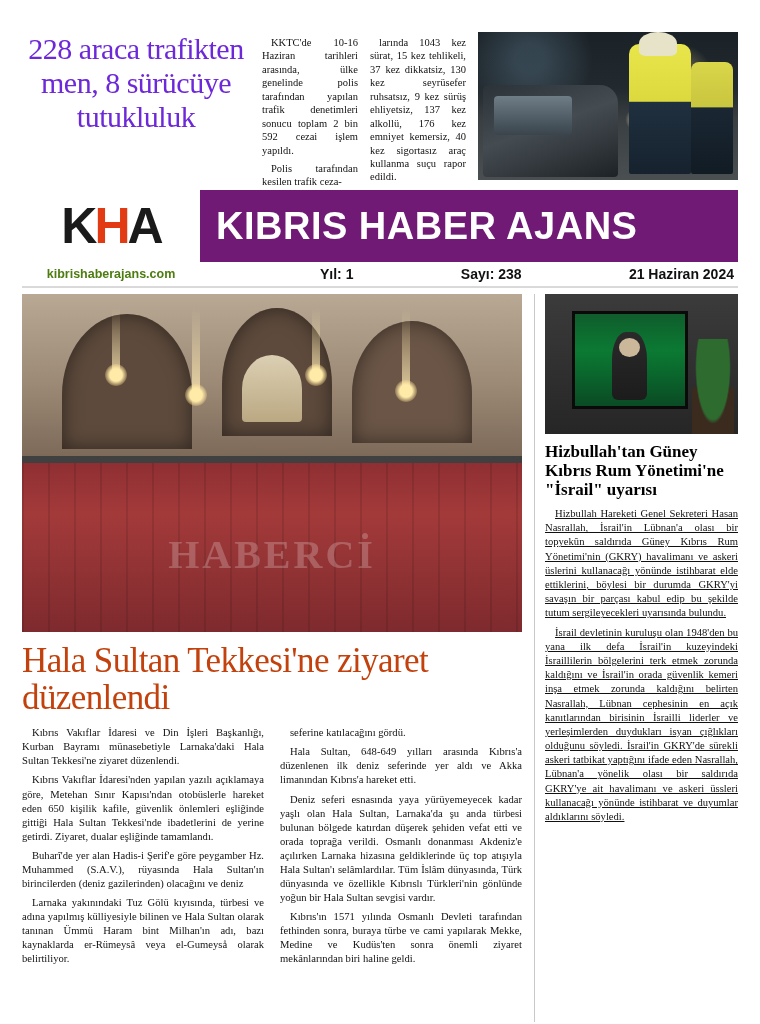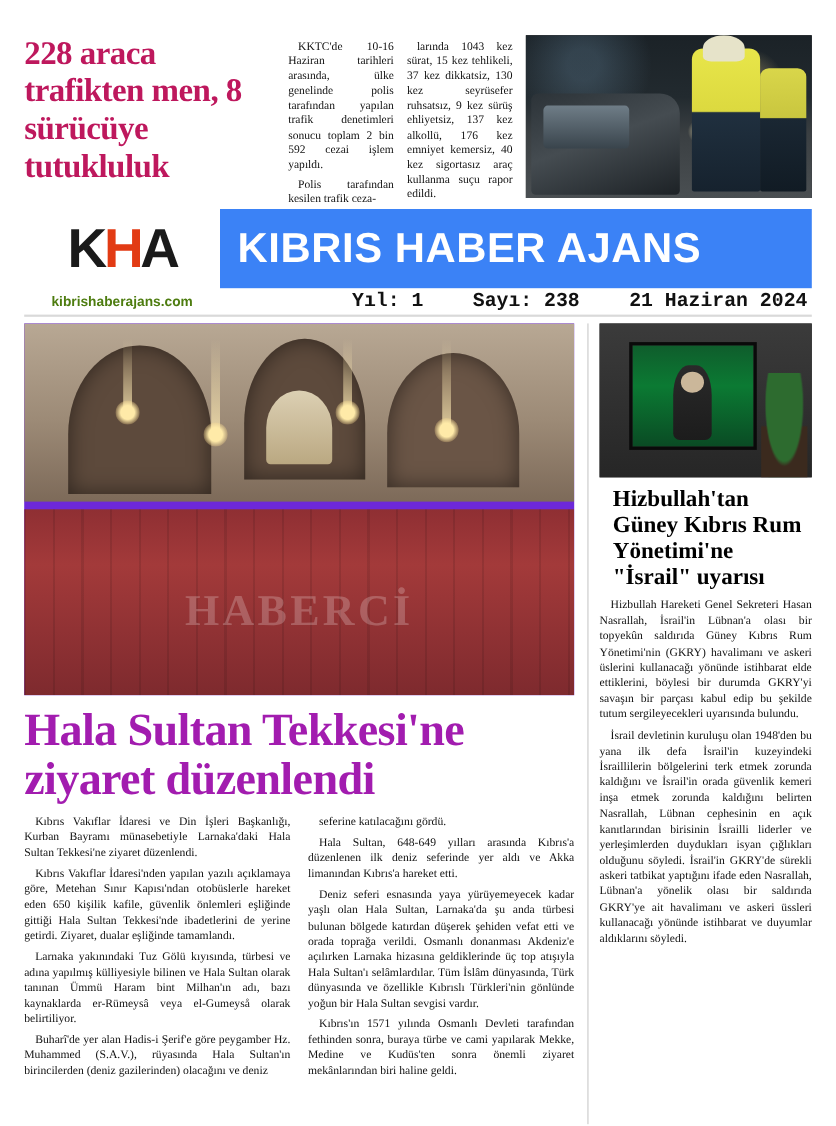--- a/index.html
+++ b/index.html
@@ -25,26 +25,27 @@
   
   .top-banner {
     display: flex;
     gap: 12px;
     height: 166px;
   }
   .top-headline {
     width: 228px;
     flex: none;
     font-family: "Liberation Serif", serif;
-    font-weight: bold;
+    font-weight: normal;
     font-size: 30px;
     line-height: 1.14;
     letter-spacing: -0.5px;
-    color: #be185d;
+    color: #6d28d9;
     padding-top: 14px;
+    text-align: center;
   }
   .top-col {
     width: 96px;
     flex: none;
     font-size: 10.5px;
     line-height: 1.28;
     text-align: justify;
     padding-top: 18px;
     color: #111;
   }
@@ -127,21 +128,21 @@
     font-weight: bold;
     font-size: 50px;
     letter-spacing: -3px;
     line-height: 1;
     color: #1a1a1a;
     position: relative;
   }
   .logo-text .accent { color: #e23b14; }
   .brand-bar {
     flex: 1;
-    background: #3b82f6;
+    background: #701a75;
     display: flex;
     align-items: center;
     padding-left: 16px;
   }
   .brand-bar .brand-title {
     font-family: "Liberation Sans", sans-serif;
     font-weight: bold;
     font-size: 38px;
     color: #ffffff;
     letter-spacing: 0.5px;
@@ -161,23 +162,23 @@
     font-family: "Liberation Sans", sans-serif;
     font-weight: bold;
     font-size: 12.5px;
     color: #4d7c0f;
   }
   .meta-rest {
     flex: 1;
     display: flex;
     justify-content: space-between;
     padding: 0 4px 0 120px;
-    font-family: Liberation Mono, monospace;
-    font-weight: bold;
-    font-size: 18px;
+    font-family: Liberation Sans, sans-serif;
+    font-weight: bold;
+    font-size: 14px;
     color: #111;
   }
 
   
   .main {
     display: flex;
     gap: 12px;
     margin-top: 4px;
     height: 728px;
   }
@@ -187,21 +188,21 @@
     border-left: 1px solid #c9c9c9;
     padding-left: 10px;
   }
 
   
   .mosque {
     width: 100%;
     height: 338px;
     position: relative;
     overflow: hidden;
-    background: #6d28d9;
+    background: #404040;
   }
   .mosque .ceiling {
     position: absolute; inset: 0 0 52% 0;
     background: linear-gradient(180deg,#b8a894 0%, #9c8a76 55%, #7d6a59 100%);
   }
   .mosque .arch {
     position: absolute;
     top: 6%; left: 8%;
     width: 26%; height: 40%;
     background: #5d4a3c;
@@ -259,26 +260,26 @@
     text-align: center;
     font-family: "Liberation Serif", serif;
     font-size: 40px;
     font-weight: bold;
     letter-spacing: 3px;
     color: rgba(255,255,255,0.22);
   }
 
   .lead-headline {
     font-family: "Liberation Serif", serif;
-    font-weight: bold;
-    font-size: 42px;
+    font-weight: normal;
+    font-size: 35px;
     line-height: 1.06;
     letter-spacing: -0.6px;
     margin: 10px 0 10px 0;
-    color: #a21caf;
+    color: #c2410c;
   }
   .lead-body {
     column-count: 2;
     column-gap: 16px;
     font-size: 10.6px;
     line-height: 1.33;
     text-align: justify;
     color: #111;
     height: 282px;
   }
@@ -319,32 +320,32 @@
   .side-photo .plant {
     position: absolute;
     right: 2%; bottom: 0;
     width: 22%; height: 68%;
     background: radial-gradient(ellipse at 50% 30%, #2d6b2f 0 55%, rgba(0,0,0,0) 60%),
                 linear-gradient(180deg, rgba(0,0,0,0) 50%, #3b2a1e 52%);
   }
   .side-headline {
     font-family: "Liberation Serif", serif;
     font-weight: bold;
-    font-size: 21px;
+    font-size: 17px;
     line-height: 1.12;
-    margin: 8px 0 8px 12px;
+    margin: 8px 0 8px 0;
     color: #000;
   }
   .side-body {
     font-size: 10.6px;
     line-height: 1.34;
     text-align: justify;
     color: #111;
   }
-  .side-body p { margin: 0 0 5px 0; text-indent: 10px; }
+  .side-body p { margin: 0 0 5px 0; text-indent: 10px; text-decoration: underline; }
 </style>
 </head>
 <body>
 
 <div class="page">
 
   <div class="top-banner">
     <div class="top-headline">228 araca trafikten men, 8 sürücüye tutukluluk</div>
 
     <div class="top-col">
@@ -399,22 +400,22 @@
         <div class="people"></div>
         <div class="carpet"></div>
         <div class="watermark">HABERCİ</div>
       </div>
 
       <div class="lead-headline">Hala Sultan Tekkesi'ne ziyaret düzenlendi</div>
 
       <div class="lead-body">
         <p>Kıbrıs Vakıflar İdaresi ve Din İşleri Başkanlığı, Kurban Bayramı münasebetiyle Larnaka'daki Hala Sultan Tekkesi'ne ziyaret düzenlendi.</p>
         <p>Kıbrıs Vakıflar İdaresi'nden yapılan yazılı açıklamaya göre, Metehan Sınır Kapısı'ndan otobüslerle hareket eden 650 kişilik kafile, güvenlik önlemleri eşliğinde gittiği Hala Sultan Tekkesi'nde ibadetlerini de yerine getirdi. Ziyaret, dualar eşliğinde tamamlandı.</p>
+        <p>Buharî'de yer alan Hadis-i Şerif'e göre peygamber Hz. Muhammed (S.A.V.), rüyasında Hala Sultan'ın birincilerden (deniz gazilerinden) olacağını ve deniz</p>
         <p>Larnaka yakınındaki Tuz Gölü kıyısında, türbesi ve adına yapılmış külliyesiyle bilinen ve Hala Sultan olarak tanınan Ümmü Haram bint Milhan'ın adı, bazı kaynaklarda er-Rümeysâ veya el-Gumeyså olarak belirtiliyor.</p>
-        <p>Buharî'de yer alan Hadis-i Şerif'e göre peygamber Hz. Muhammed (S.A.V.), rüyasında Hala Sultan'ın birincilerden (deniz gazilerinden) olacağını ve deniz</p>
         <p>seferine katılacağını gördü.</p>
         <p>Hala Sultan, 648-649 yılları arasında Kıbrıs'a düzenlenen ilk deniz seferinde yer aldı ve Akka limanından Kıbrıs'a hareket etti.</p>
         <p>Deniz seferi esnasında yaya yürüyemeyecek kadar yaşlı olan Hala Sultan, Larnaka'da şu anda türbesi bulunan bölgede katırdan düşerek şehiden vefat etti ve orada toprağa verildi. Osmanlı donanması Akdeniz'e açılırken Larnaka hizasına geldiklerinde üç top atışıyla Hala Sultan'ı selâmlardılar. Tüm İslâm dünyasında, Türk dünyasında ve özellikle Kıbrıslı Türkleri'nin gönlünde yoğun bir Hala Sultan sevgisi vardır.</p>
         <p>Kıbrıs'ın 1571 yılında Osmanlı Devleti tarafından fethinden sonra, buraya türbe ve cami yapılarak Mekke, Medine ve Kudüs'ten sonra önemli ziyaret mekânlarından biri haline geldi.</p>
       </div>
     </div>
 
     <div class="right-col">
       <div class="side-photo">
         <div class="wallpaper"></div>

